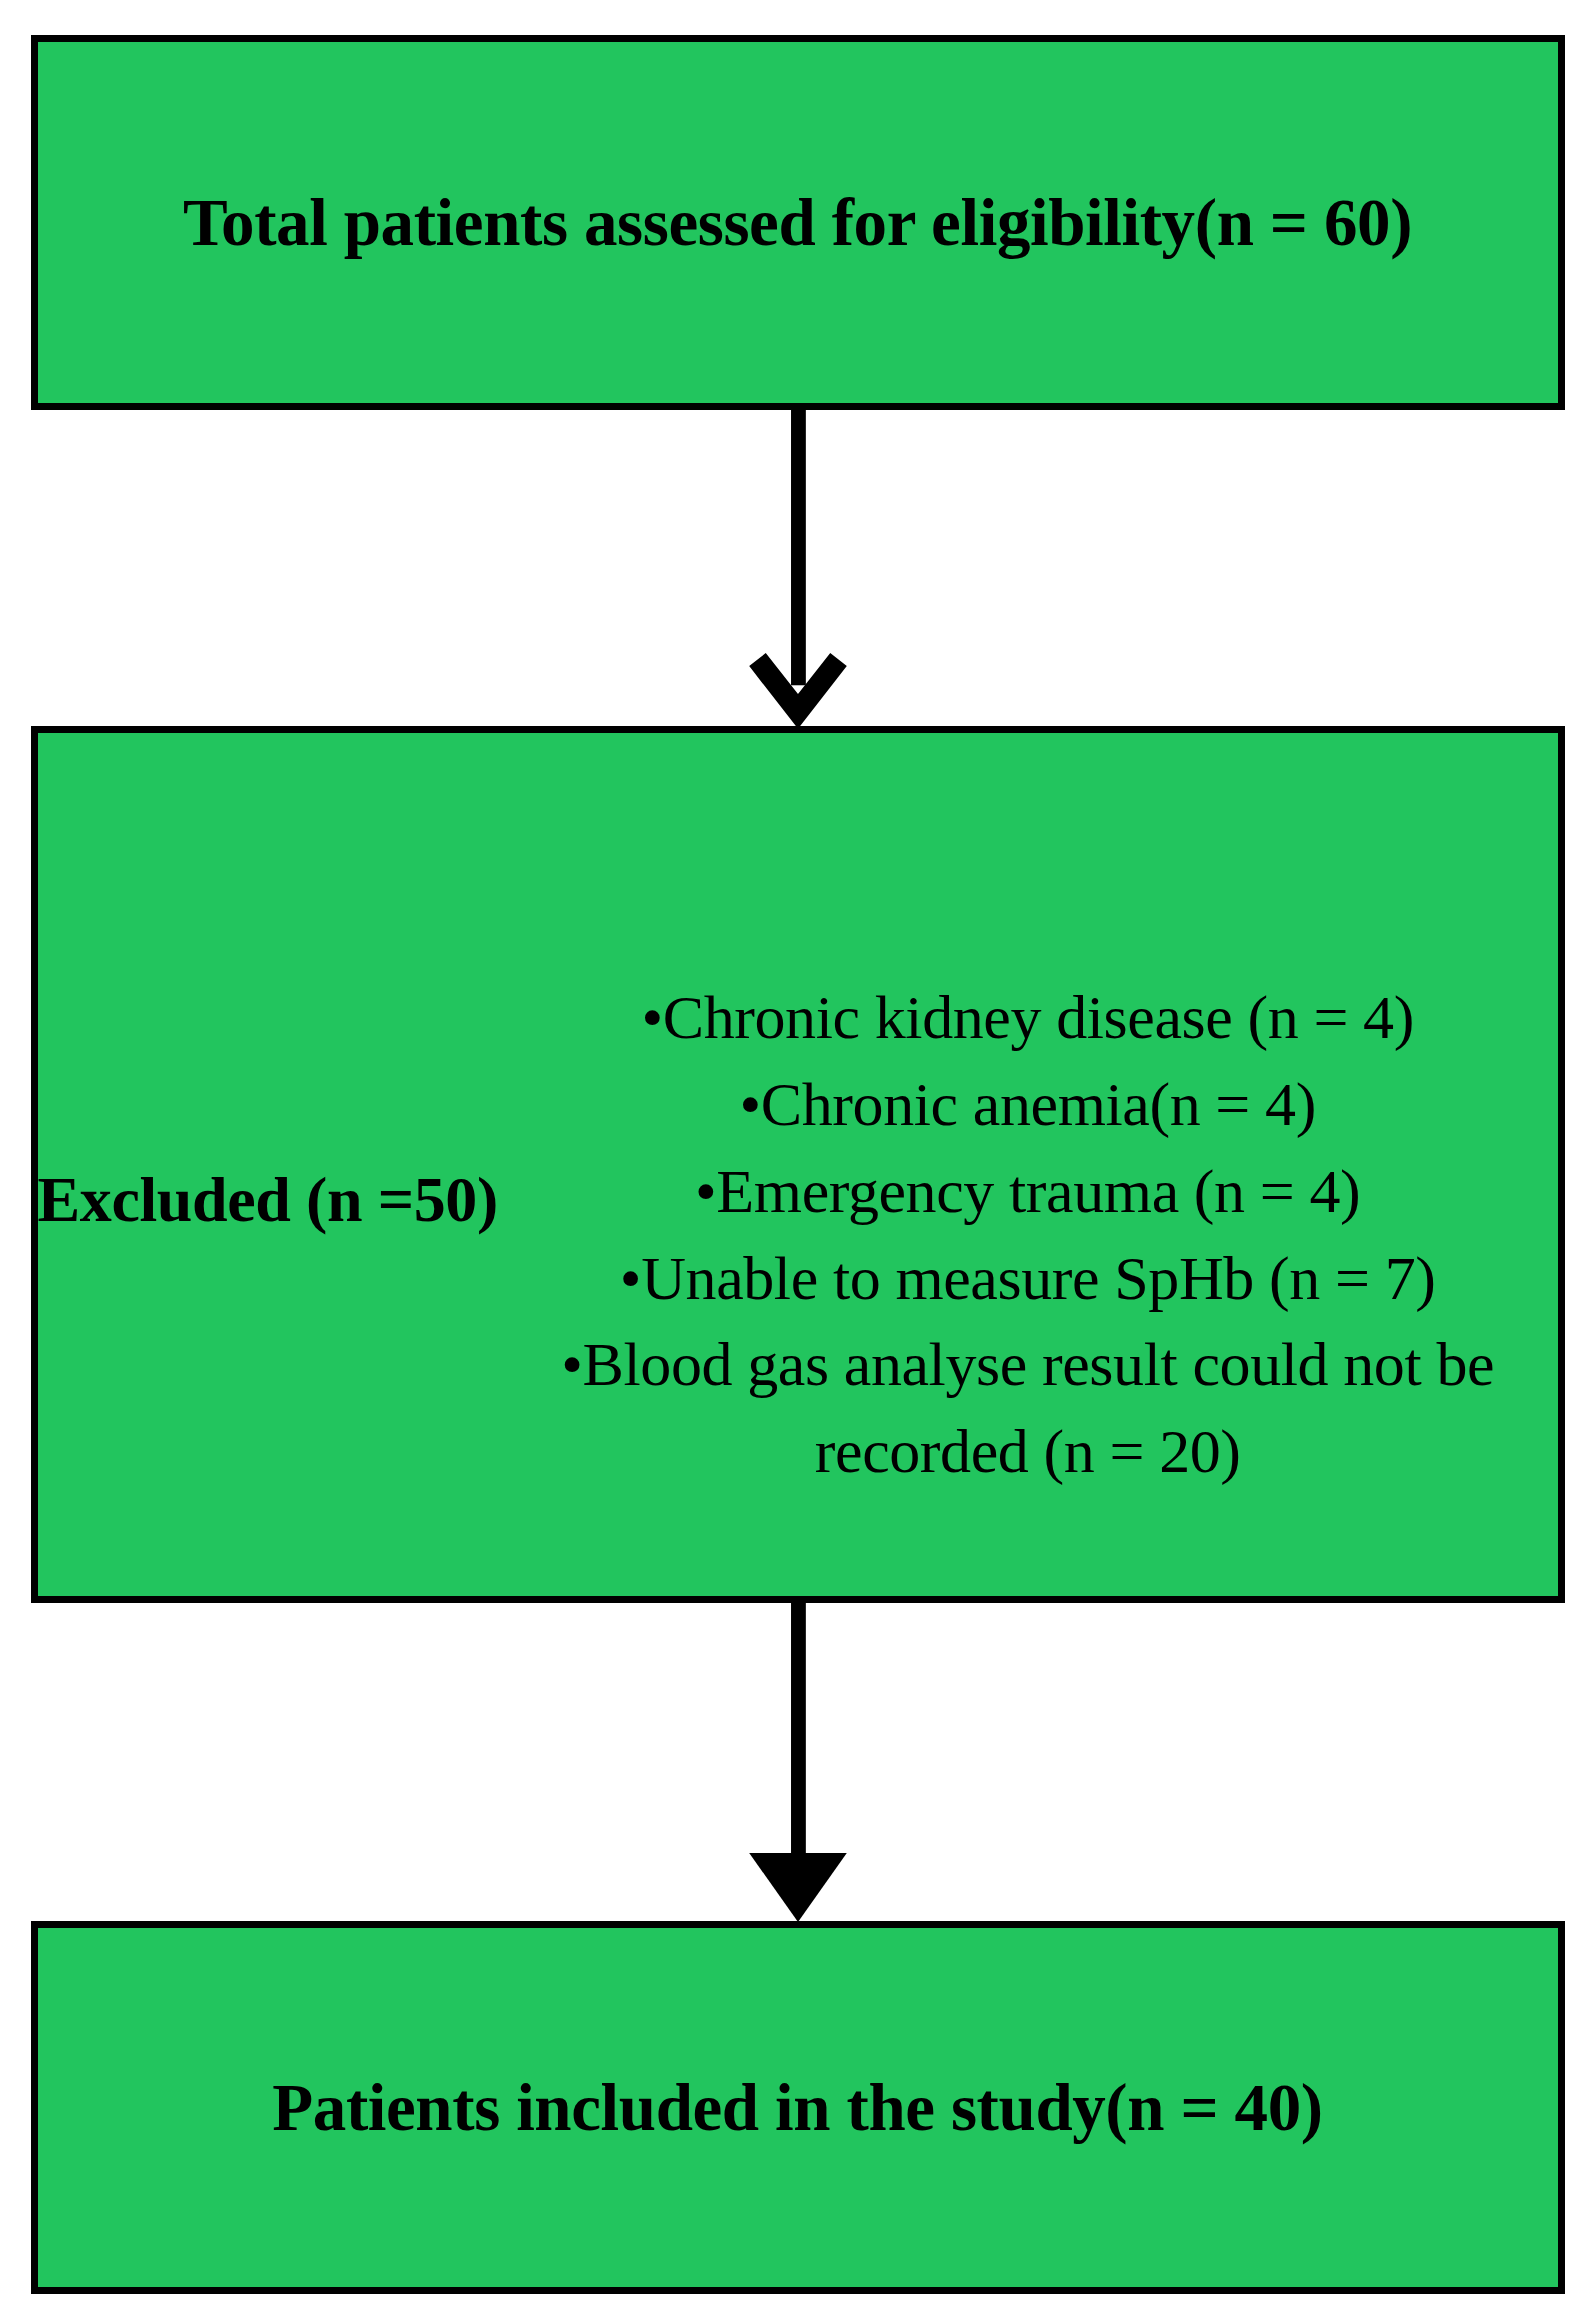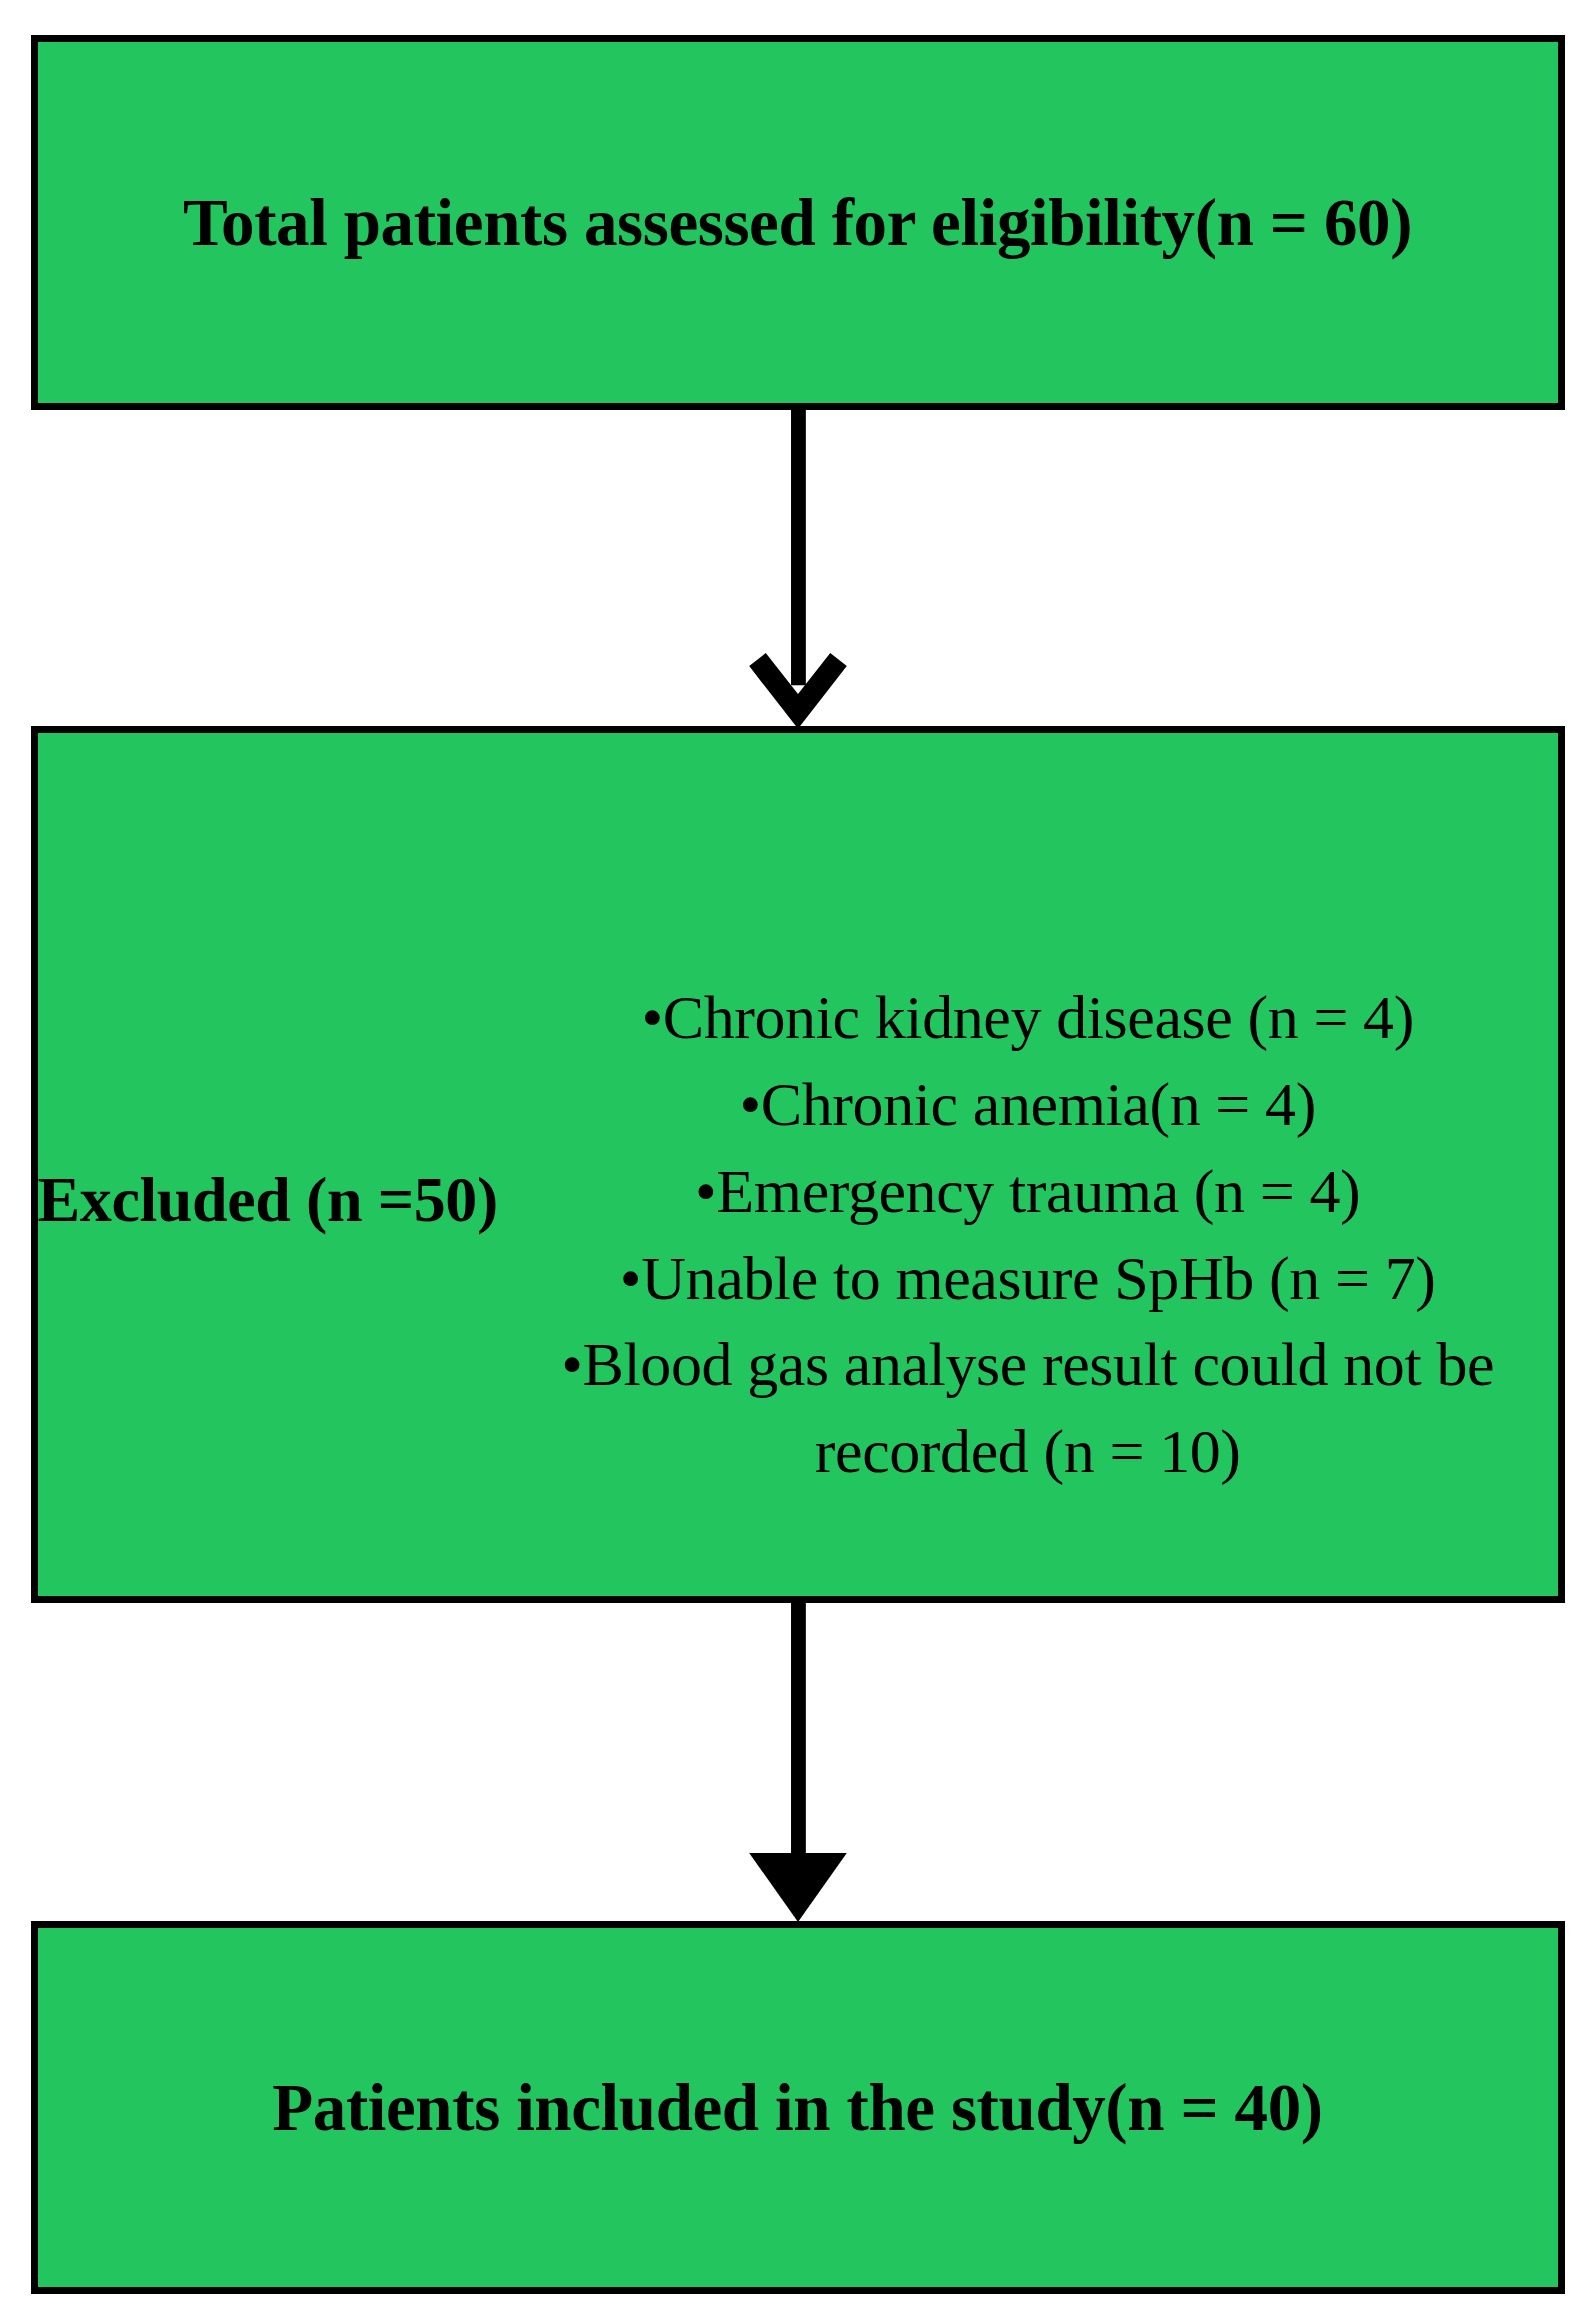--- a/index.html
+++ b/index.html
@@ -135,21 +135,21 @@
     <polygon points="70,368 14,296 33,281 70,328 107,281 126,296" fill="#000000"></polygon>
   </svg>
 
   <div class="flow-box" id="box-excluded">
     <div class="excluded-heading">Excluded (n =50)</div>
     <ul class="excluded-list">
       <li>•Chronic kidney disease (n = 4)</li>
       <li>•Chronic anemia(n = 4)</li>
       <li>•Emergency trauma (n = 4)</li>
       <li>•Unable to measure SpHb (n = 7)</li>
-      <li class="wrapped">•Blood gas analyse result could not be recorded (n = 10)</li>
+      <li class="wrapped">•Blood gas analyse result could not be recorded (n = 20)</li>
     </ul>
   </div>
 
   <svg class="connector" id="arrow-two" width="122" height="320" viewBox="0 0 140 367">
     <rect x="62" y="0" width="17" height="292" fill="#000000"></rect>
     <polygon points="70,367 14,288 126,288" fill="#000000"></polygon>
   </svg>
 
   <div class="flow-box" id="box-included">
     <div class="box-title">Patients included in the study</div>

